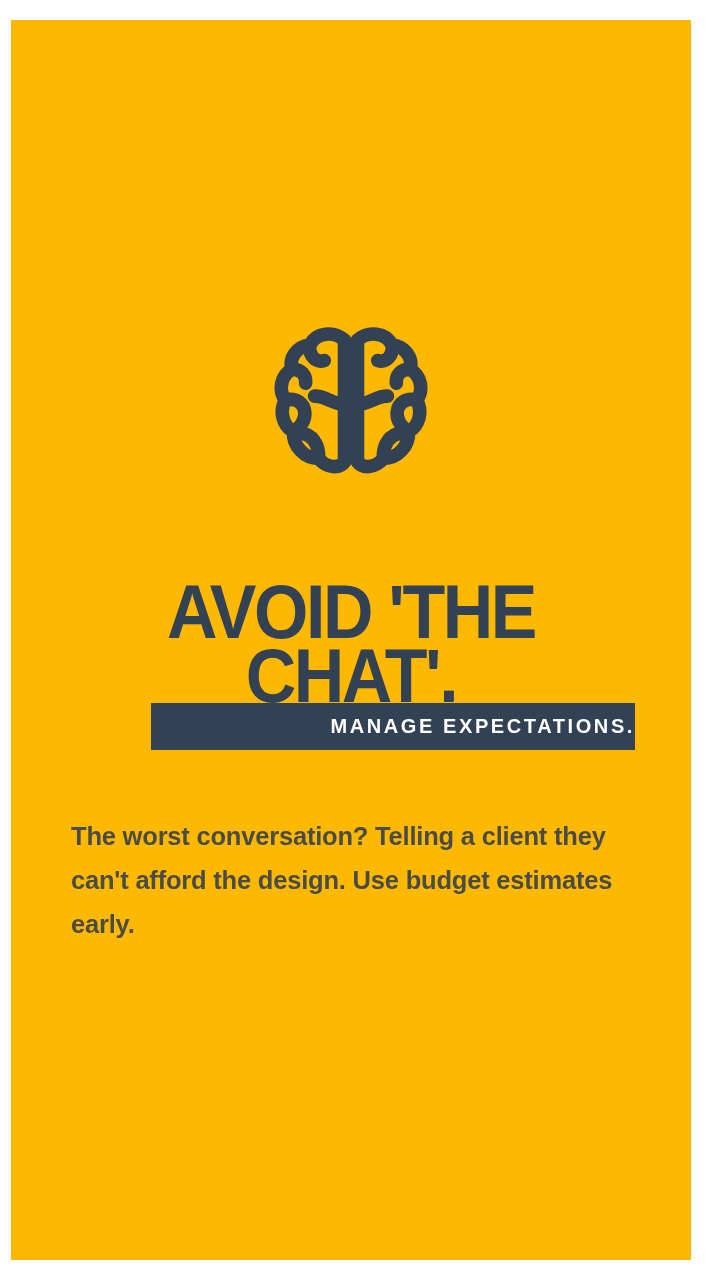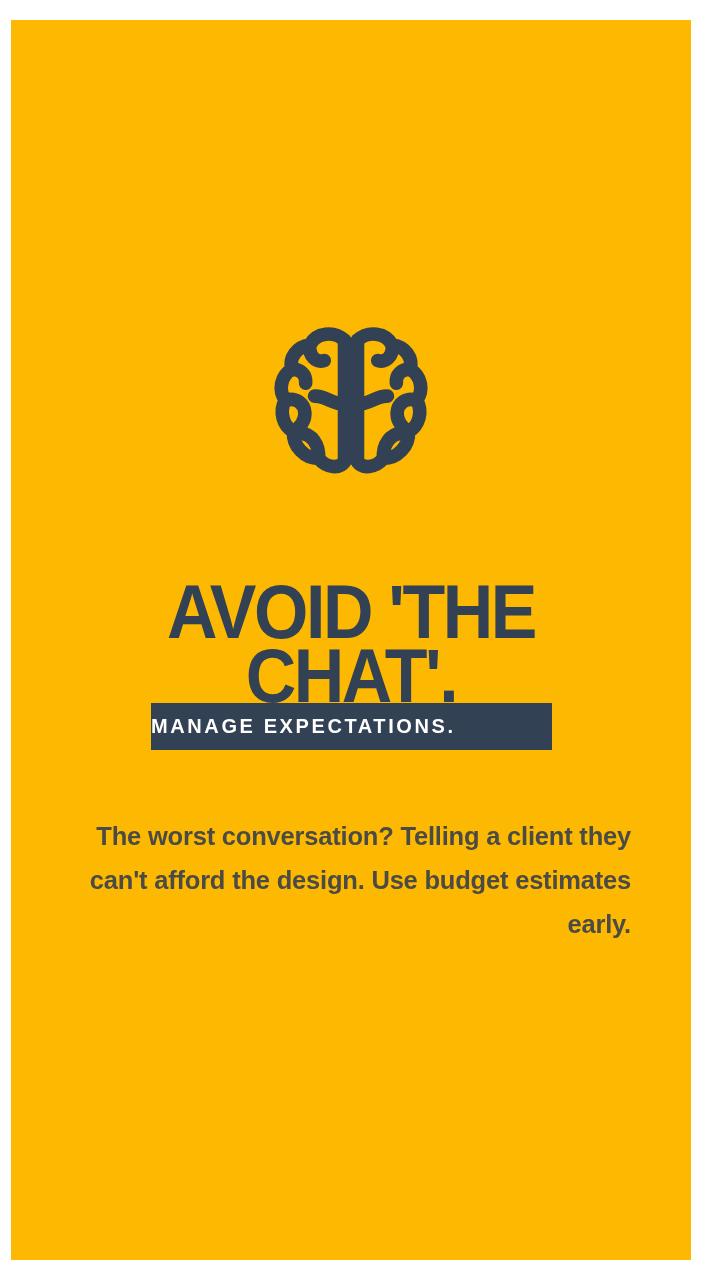--- a/index.html
+++ b/index.html
@@ -57,44 +57,44 @@
     transform: scaleX(0.92);
     transform-origin: 50% 0;
     white-space: pre-line;
   }
 
   
   .banner {
     position: absolute;
     left: 140px;
     top: 683px;
-    width: 401px;
+    width: 484px;
     height: 47px;
     background: #334155;
     display: flex;
     align-items: center;
-    justify-content: flex-start;
+    justify-content: flex-end;
   }
   .banner-text {
     color: #ffffff;
     font-family: "Liberation Sans", sans-serif;
     font-weight: 700;
     font-size: 20px;
     letter-spacing: 2.6px;
     text-transform: uppercase;
     white-space: nowrap;
   }
 
   
   .body-copy {
     position: absolute;
     left: 60px;
     width: 560px;
     top: 795px;
-    text-align: right;
+    text-align: left;
     color: #4b4b46;
     font-family: "Liberation Sans", sans-serif;
     font-weight: 700;
     font-size: 25.5px;
     line-height: 1.72;
     letter-spacing: -0.2px;
   }
 </style>
 </head>
 <body>

